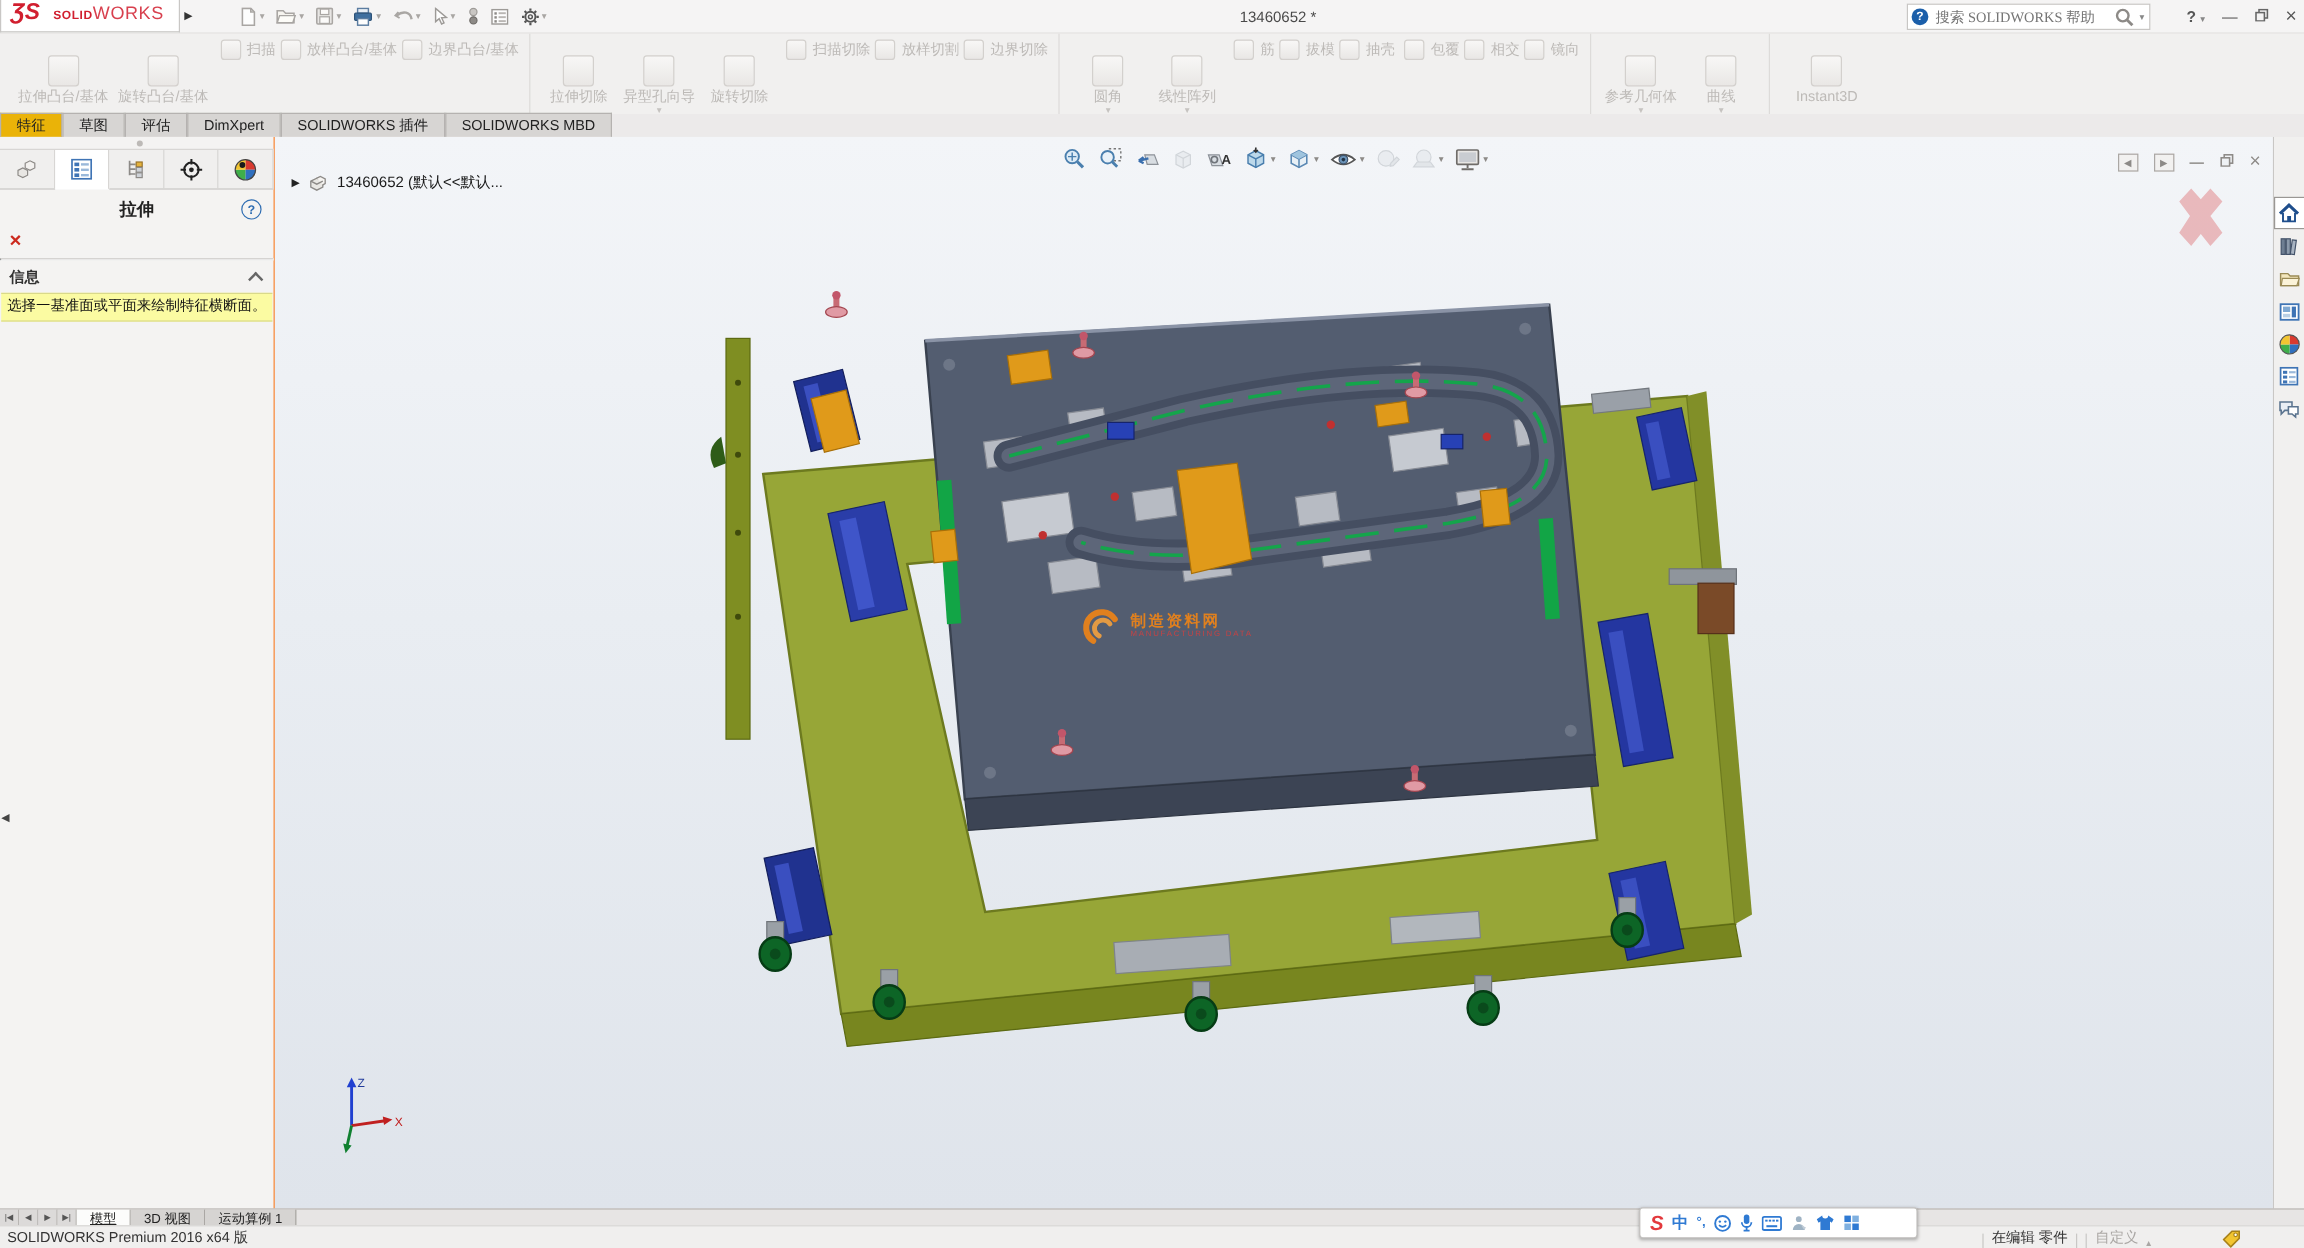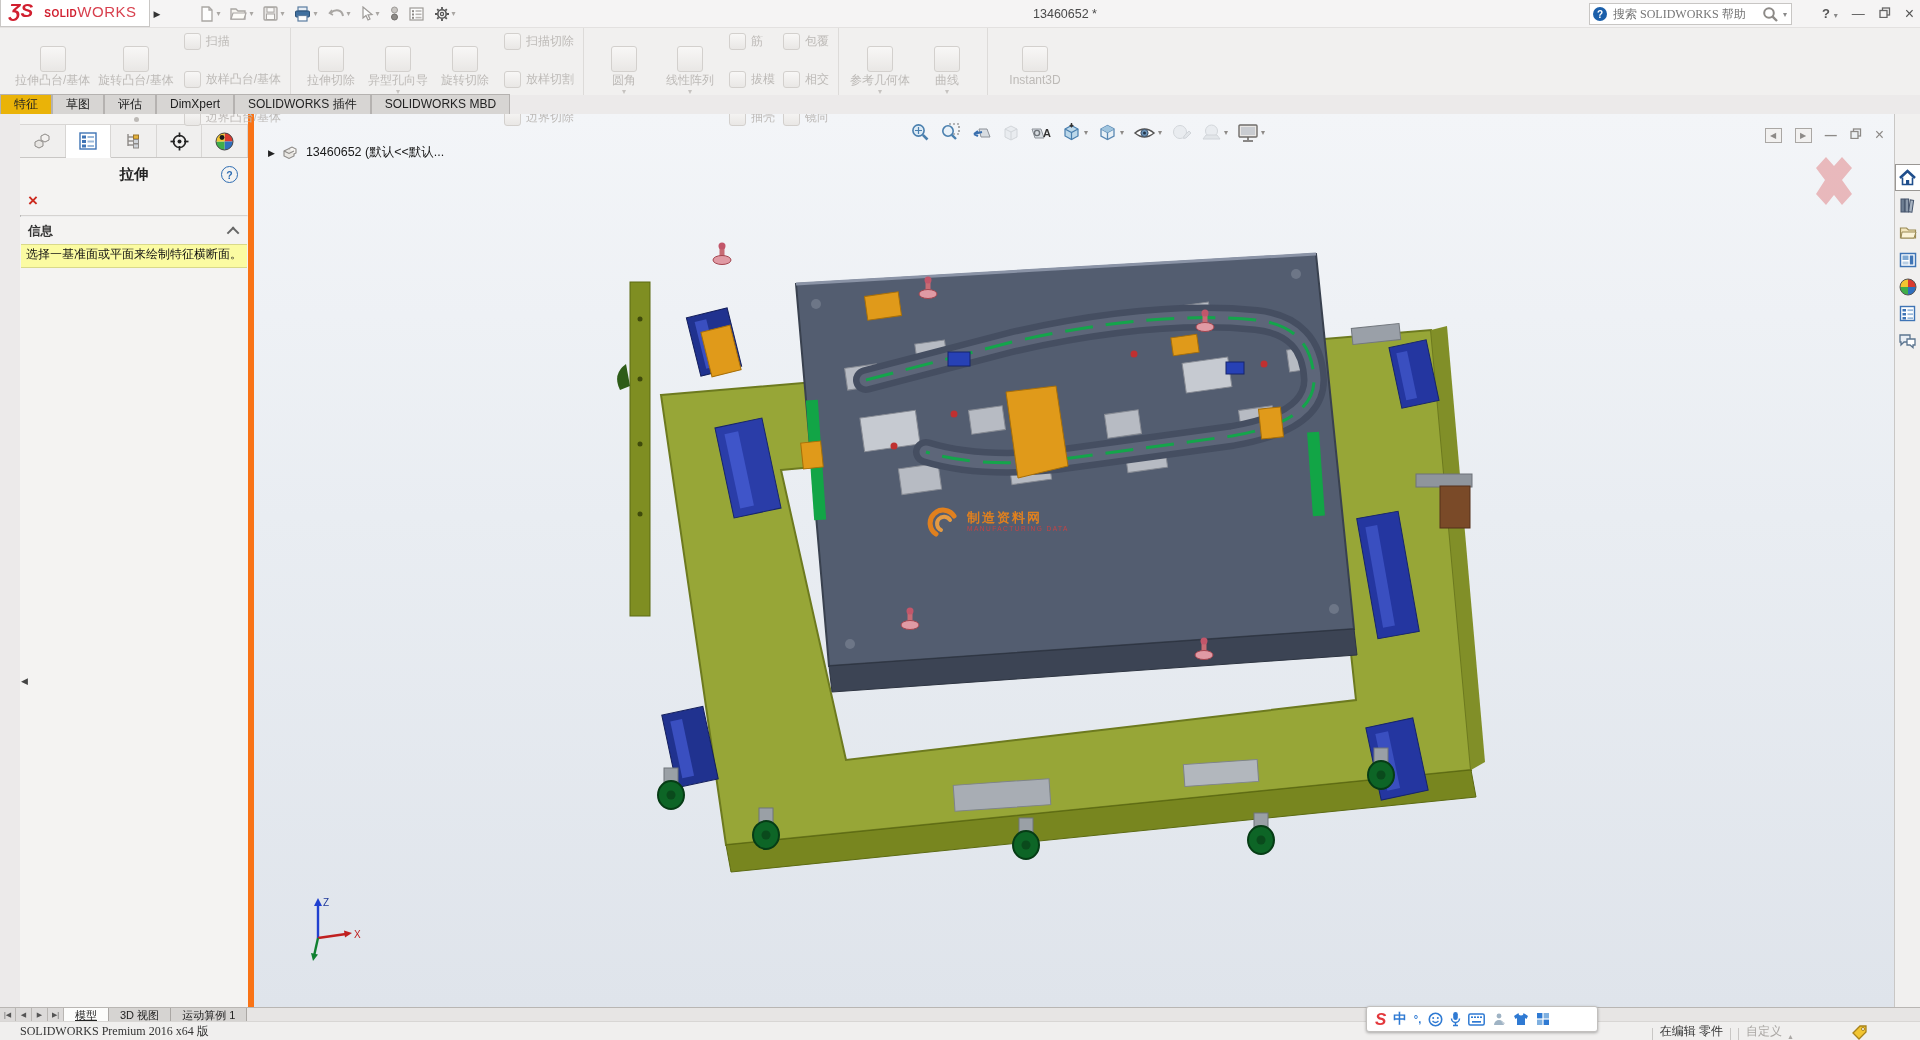--- a/index.html
+++ b/index.html
@@ -34,34 +34,34 @@
   .ribbon{position:absolute;top:27px;left:0;right:0;height:68px;background:#f1f0ef;
     border-bottom:1px solid #d8d6d4;display:flex;align-items:stretch;padding-left:4px;z-index:25;}
   .rgroup{display:flex;align-items:flex-start;padding:2px 7px 0 7px;}
   .rgroup + .rgroup{border-left:1px solid #dddbd9;}
   .bigbtn{min-width:58px;max-width:86px;display:flex;flex-direction:column;align-items:center;
     text-align:center;color:#bdbab7;font-size:12px;line-height:1.12;padding:17px 4px;}
   .ricon{display:block;border:1.5px solid #d3d0cd;border-radius:3px;
     background:linear-gradient(#f8f7f6,#e9e7e5);}
   .ricon.big{width:24px;height:24px;margin-bottom:2px;}
   .ricon.sm{width:15px;height:15px;flex:none;}
-  .smallcol{display:flex;flex-direction:column;gap:21px;padding:4px 2px 0 6px;
+  .smallcol{display:flex;gap:4px;padding:4px 2px 0 6px;
     font-size:12px;color:#bdbab7;}
   .smallitem{display:flex;align-items:center;gap:5px;white-space:nowrap;}
   .bcaret{font-size:8px;color:#c6c3c0;margin-top:1px;}
   
   .cmdtabs{position:absolute;top:95px;left:0;right:0;height:19px;background:#eceaea;
     display:flex;align-items:flex-end;z-index:25;}
   .ctab{padding:0 13px;height:19px;line-height:19px;font-size:12px;color:#222;
     background:#d7d5d3;border:1px solid #b5b2b0;border-bottom:none;margin-right:0;}
   .ctab.active{background:#eab308;border-color:#b5b2b0;}
   
   .main{position:absolute;top:114px;bottom:32px;left:0;right:0;display:flex;}
   
-  .pm{width:228px;flex:none;background:#f4f3f2;border-right:6px solid #f97316;position:relative;margin-left:20px;}
+  .pm{width:228px;flex:none;background:#f4f3f2;border-right:1px solid #f97316;position:relative;}
   .pm-splitter{height:10px;position:relative;}
   .pm-splitter::after{content:"";position:absolute;left:50%;top:3px;width:5px;height:5px;
     border-radius:50%;background:#bdbab7;}
   .pm-tabs{height:32px;display:flex;border-top:1px solid #d8d6d4;border-bottom:1px solid #c9c7c5;background:#f0efee;}
   .pm-tab{flex:1;display:flex;align-items:center;justify-content:center;border-right:1px solid #d8d6d4;}
   .pm-tab.active{background:#fff;border-bottom:1px solid #fff;margin-bottom:-1px;}
   .pm-title{height:32px;display:flex;align-items:center;justify-content:center;position:relative;
     font-size:14.5px;font-weight:bold;color:#222;}
   .pm-help{position:absolute;right:10px;top:8px;width:15px;height:15px;border-radius:50%;
     border:1.5px solid #2f6db2;color:#2f6db2;font-size:10.5px;font-weight:bold;display:flex;
@@ -106,21 +106,21 @@
     border-top:1px solid #b9b6b3;display:flex;align-items:stretch;font-size:11px;z-index:20;}
   .navclu{display:flex;align-items:stretch;}
   .navb{width:15px;display:flex;align-items:center;justify-content:center;font-size:7px;
     color:#555;background:#dcdad9;border-right:1px solid #b9b6b3;}
   .stab{padding:0 11px;display:flex;align-items:center;background:#d6d4d2;
     border-right:1px solid #aaa7a4;color:#222;}
   .stab.active{background:#fcfcfb;text-decoration:underline;}
   
   .sbar{position:absolute;bottom:0;left:0;right:0;height:18px;background:#f0efee;
     border-top:1px solid #d8d6d4;display:flex;align-items:center;font-size:12px;color:#333;z-index:20;}
-  .sbar .left{padding-left:20px;font-family:Liberation Serif, serif;}
+  .sbar .left{padding-left:6px;}
   .sep{width:1px;height:12px;background:#c9c7c5;margin:0 7px;}
   .sbar .right{margin-left:auto;display:flex;align-items:flex-end;}
   .custom{color:#aaa7a4;}
   .ucaret{font-size:7px;color:#aaa7a4;margin:0 6px 0 5px;}
   .tagwrap{width:120px;display:flex;justify-content:center;}
   
   .ime{position:absolute;left:1366px;bottom:8px;width:214px;height:24px;background:#fff;
     border:1px solid #c2c0be;border-radius:3px;box-shadow:0 1px 3px rgba(0,0,0,.3);
     display:flex;align-items:center;gap:7px;padding:0 8px;z-index:40;}
   .ime .s{color:#e3393d;font-weight:900;font-style:italic;font-size:17px;line-height:1;}

